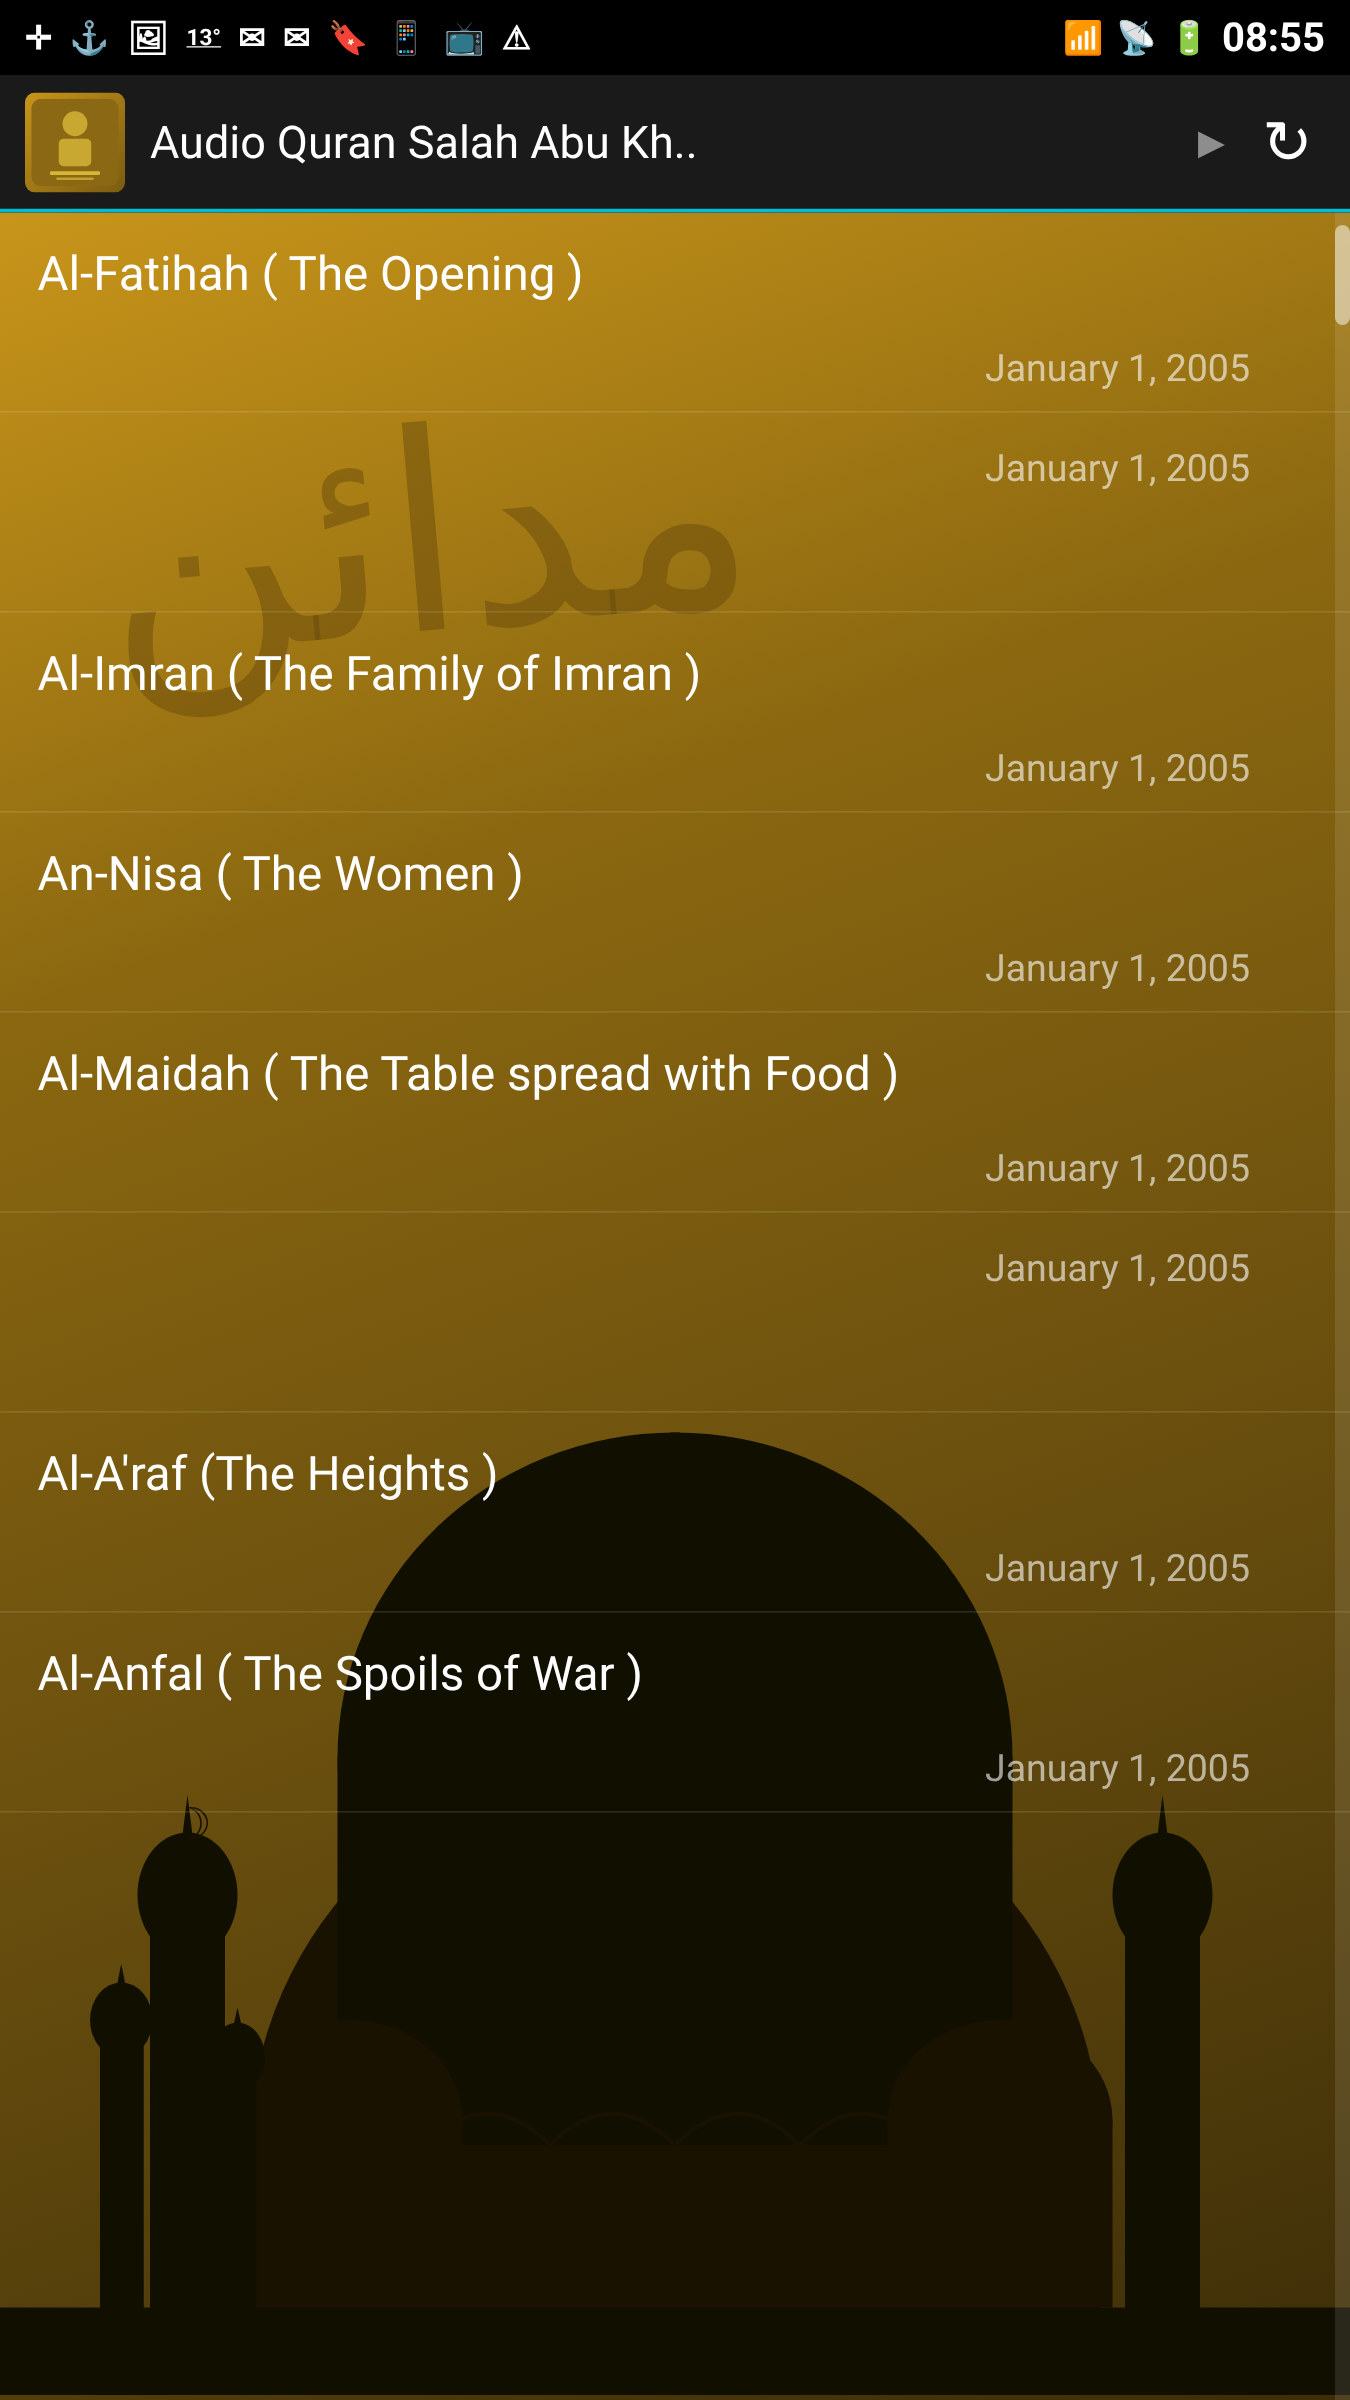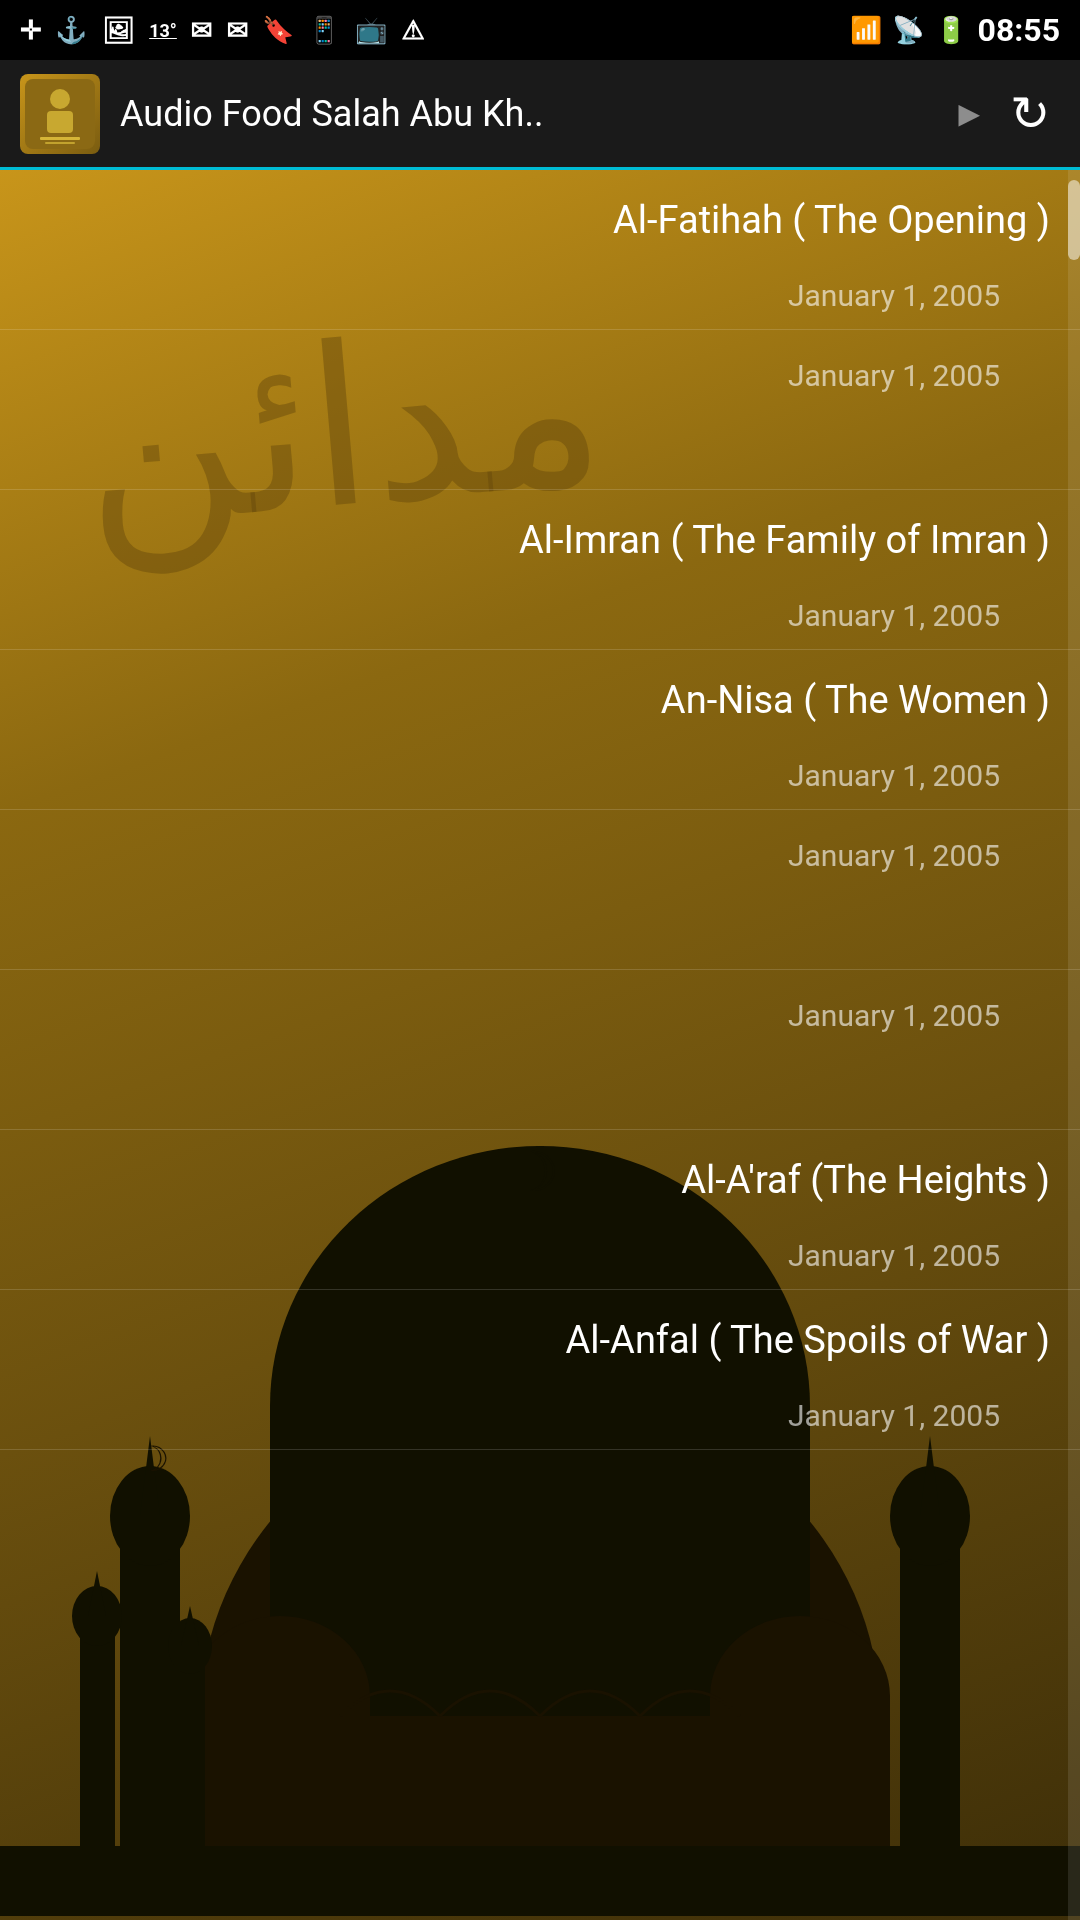--- a/index.html
+++ b/index.html
@@ -185,21 +185,20 @@
       display: flex;
       flex-direction: column;
       justify-content: space-between;
     }
 
     .surah-name {
       color: white;
       font-size: 38px;
       font-weight: normal;
       margin-bottom: 10px;
-      text-align: right;
     }
 
     .surah-date {
       color: rgba(255,255,255,0.6);
       font-size: 30px;
       text-align: right;
       padding-right: 50px;
     }
   </style>
 </head>
@@ -234,21 +233,21 @@
         <rect width="70" height="70" fill="#8B6914" rx="8"></rect>
 
         <ellipse cx="35" cy="20" rx="10" ry="10" fill="#c8a830"></ellipse>
         <rect x="22" y="32" width="26" height="22" rx="4" fill="#c8a830"></rect>
 
         <rect x="15" y="58" width="40" height="3" rx="1" fill="#e8c840" opacity="0.8"></rect>
         <rect x="20" y="63" width="30" height="2" rx="1" fill="#e8c840" opacity="0.6"></rect>
       </svg>
     </div>
   </div>
-  <div class="app-title">Audio Food Salah Abu Kh..</div>
+  <div class="app-title">Audio Quran Salah Abu Kh..</div>
 
   <div style="color:rgba(255,255,255,0.5); font-size:28px;">▶</div>
   <div class="refresh-btn">
     <span class="refresh-icon">↻</span>
   </div>
 </div>
 
 <div class="content-area">
 
   <div class="bg-gradient"></div>
@@ -323,20 +322,21 @@
       </div>
       <div class="surah-item">
         <div class="surah-name">Al-Imran ( The Family of Imran )</div>
         <div class="surah-date">January 1, 2005</div>
       </div>
       <div class="surah-item">
         <div class="surah-name">An-Nisa ( The Women )</div>
         <div class="surah-date">January 1, 2005</div>
       </div>
       <div class="surah-item">
+        <div class="surah-name">Al-Maidah ( The Table spread with Food )</div>
         <div class="surah-date">January 1, 2005</div>
       </div>
       <div class="surah-item">
         <div class="surah-date">January 1, 2005</div>
       </div>
       <div class="surah-item">
         <div class="surah-name">Al-A'raf (The Heights )</div>
         <div class="surah-date">January 1, 2005</div>
       </div>
       <div class="surah-item">

